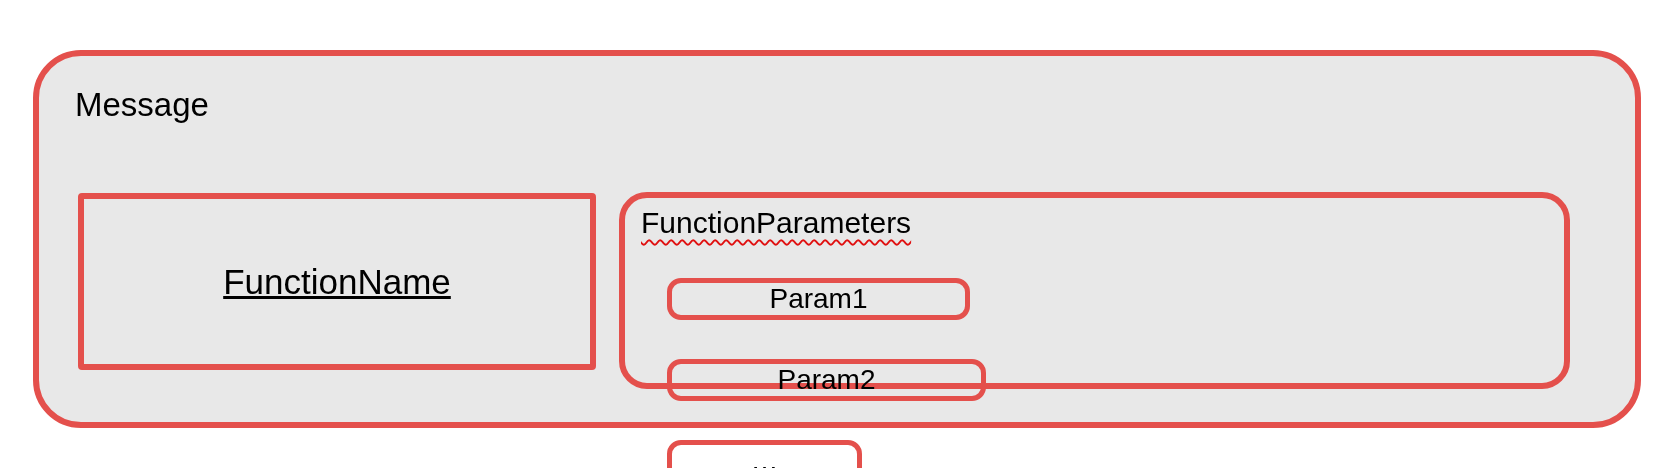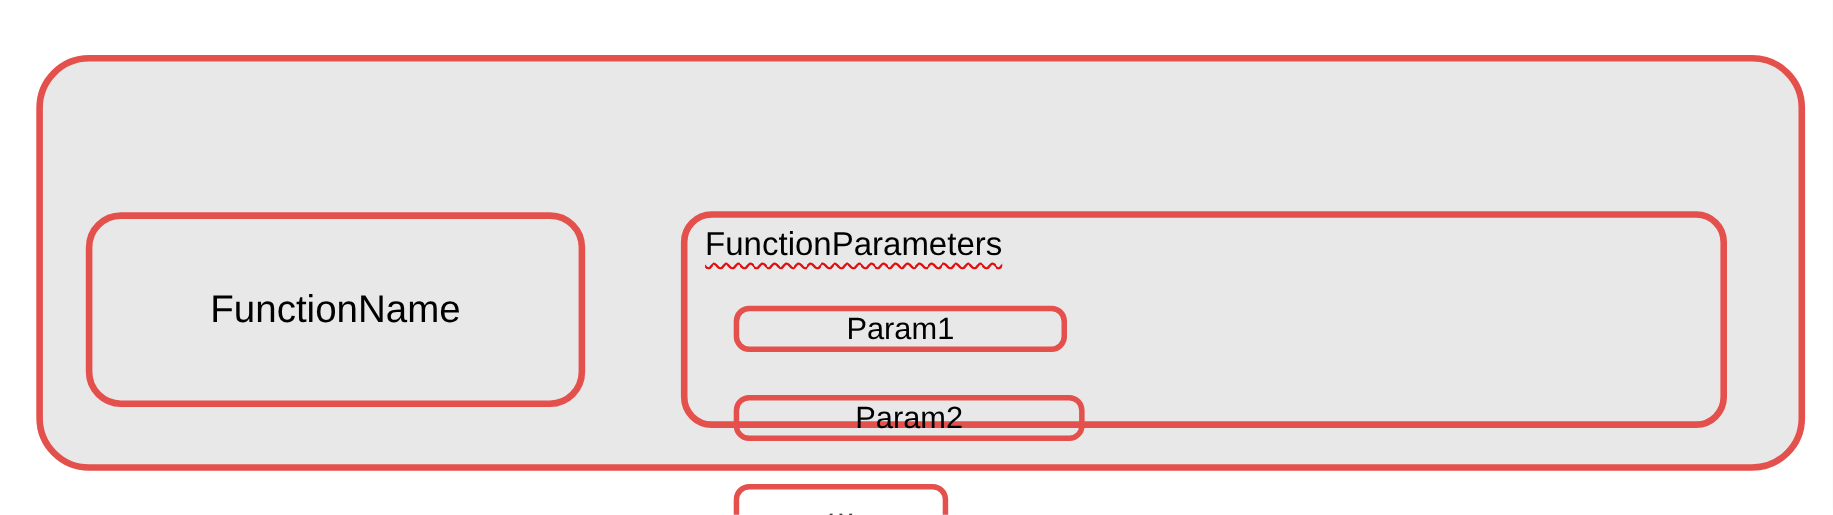--- a/index.html
+++ b/index.html
@@ -39,28 +39,29 @@
     top:30px;
     font-size:33px;
     line-height:1.15;
     color:var(--text);
     white-space:nowrap;
   }
   .function-name-box{
     position:absolute;
     left:39px;
     top:137px;
-    width:454px;
+    width:518px;
     height:177px;
     box-sizing:border-box;
     border:6px solid var(--red);
-    border-radius:32px;
+    border-radius:4px;
     display:flex;
     align-items:center;
     justify-content:center;
+    text-decoration:underline;
   }
   .function-name-label{
     font-size:35px;
     color:var(--text);
     white-space:nowrap;
   }
   .function-params-box{
     position:absolute;
     left:580px;
     top:136px;
@@ -110,20 +111,21 @@
   .param-2{width:319px;}
   .param-more{width:195px;}
 </style>
 </head>
 <body>
 
 <div class="stage">
 
   <div class="message-box">
 
+    <div class="message-label">Message</div>
 
     <div class="function-name-box">
       <span class="function-name-label">FunctionName</span>
     </div>
 
     <div class="function-params-box">
 
       <div class="function-params-label">FunctionParameters</div>
 
       <div class="params-row">

